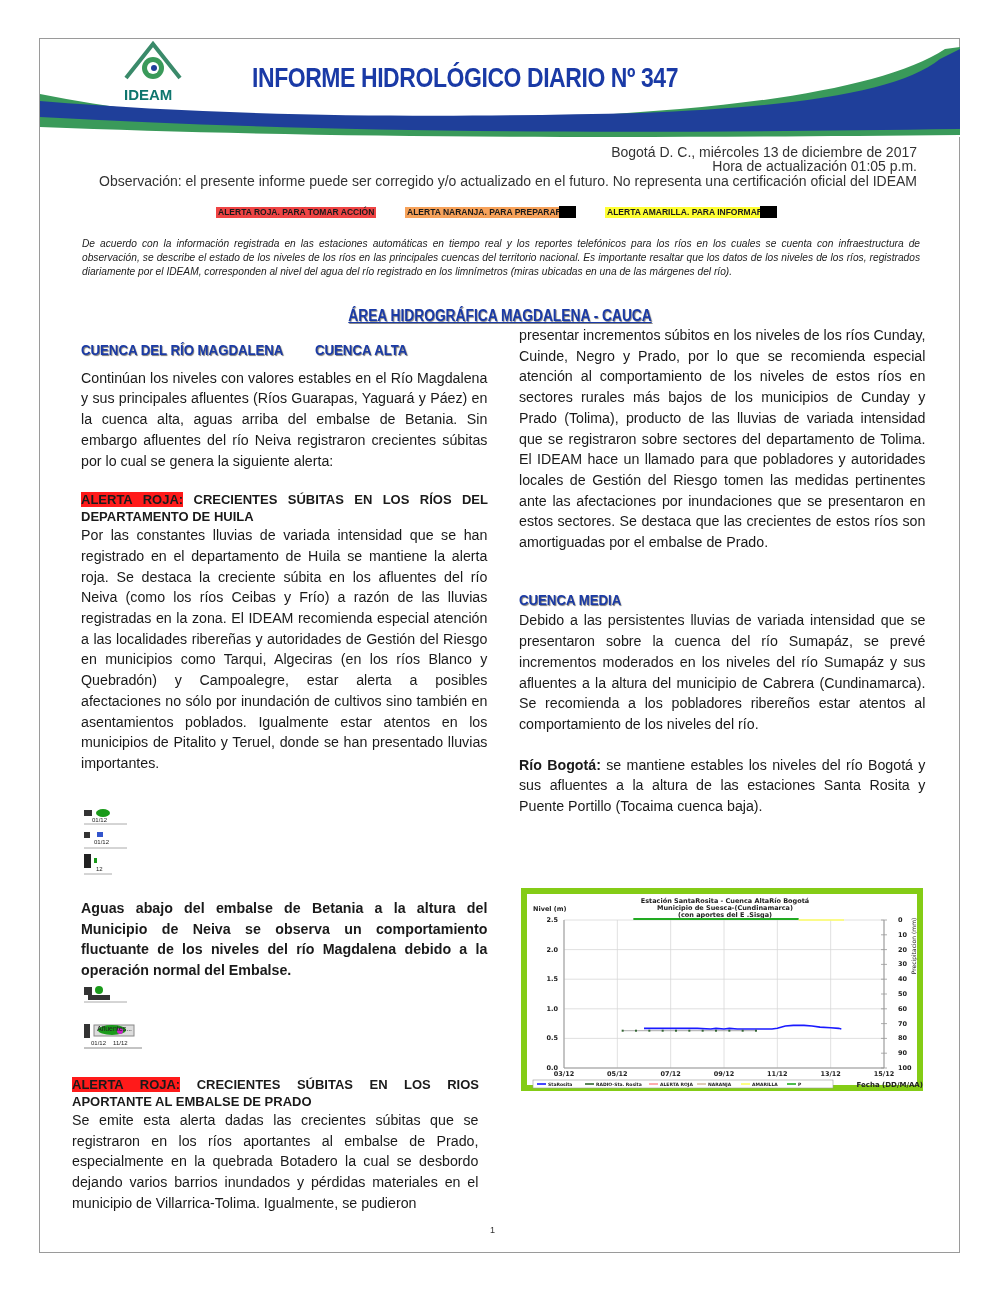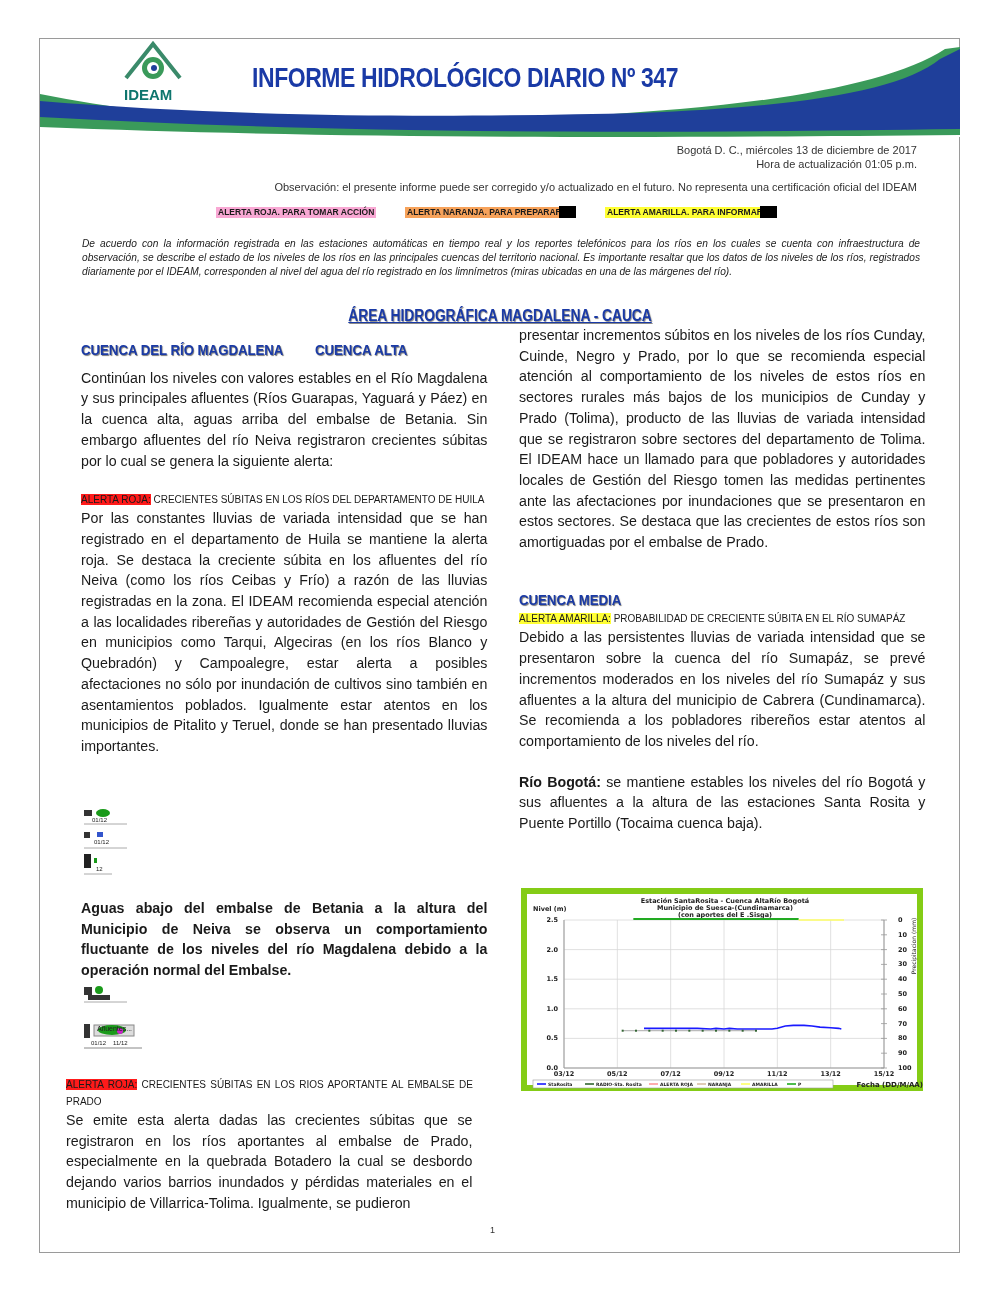--- a/index.html
+++ b/index.html
@@ -1,33 +1,33 @@
 <!DOCTYPE html>
 <html><head>
 <meta charset="utf-8">
 <style>
   html,body{margin:0;padding:0;background:#ffffff;}
   body{width:1000px;height:1293px;position:relative;overflow:hidden;font-family:"Liberation Sans",sans-serif;color:#1a1a1a;}
   .page{position:absolute;left:39px;top:38px;width:921px;height:1215px;border:1px solid #9a9a9a;box-sizing:border-box;background:#fff;}
   .header{position:absolute;left:40px;top:39px;width:920px;height:98px;overflow:hidden;}
   .logo{position:absolute;left:82px;top:0;width:100px;height:100px;}
   .title{position:absolute;left:252px;top:62px;font-size:28px;font-weight:bold;color:#1a3aa6;letter-spacing:-0.5px;transform:scaleX(0.82);transform-origin:left top;white-space:nowrap;}
-  .meta{position:absolute;right:83px;text-align:right;font-size:11px;color:#333;white-space:nowrap;}
+  .meta{position:absolute;right:83px;text-align:right;font-size:14px;color:#333;white-space:nowrap;}
   .legend-row{position:absolute;top:207px;font-size:8.5px;font-weight:bold;white-space:nowrap;}
   .lg{position:absolute;padding:0 2px;line-height:11px;}
-  .lg-red{background:#f9a8d4;color:#1a1a1a;}
+  .lg-red{background:#ef4444;color:#1a1a1a;}
   .lg-orange{background:#f7a25a;color:#1a1a1a;}
   .lg-yellow{background:#ffff33;color:#1a1a1a;}
   .blk{position:absolute;width:17px;height:12px;background:#000;}
   .intro{position:absolute;left:82px;top:237px;width:838px;font-size:10.2px;font-style:italic;line-height:14px;text-align:justify;color:#222;}
   .area-title{position:absolute;left:0;width:1000px;top:307px;text-align:center;font-size:16px;font-weight:bold;color:#1a3aa6;text-decoration:underline;text-shadow:1px 1px 1px #888;transform:scaleX(0.86);}
   .col{position:absolute;width:407px;font-size:15.3px;line-height:20.7px;text-align:justify;}
   .col p{margin:0;}
   .h-blue{font-size:15px;font-weight:bold;color:#1a3aa6;text-shadow:1px 1px 1px #777;transform:scaleX(0.88);transform-origin:left;display:inline-block;white-space:nowrap;}
-  .alert-head{font-size:10px;font-weight:normal;line-height:17px;text-align:justify;}
+  .alert-head{font-size:13px;font-weight:bold;line-height:17px;text-align:justify;}
   .tag-red{background:#ff1a1a;}
   .tag-yellow{background:#ffff33;}
   .body-text{transform:scaleX(0.93);transform-origin:left top;width:437px;}
   .mini{position:absolute;font-size:6px;color:#222;}
   .chart-box{position:absolute;left:521px;top:888px;width:402px;height:203px;border:6px solid #84cc16;box-sizing:border-box;background:#fff;}
   .page-num{position:absolute;left:490px;top:1225px;font-size:9px;color:#333;}
 </style>
 </head>
 <body>
 
@@ -47,21 +47,21 @@
     <circle cx="35" cy="28" r="11" fill="#3a9a5a"></circle>
     <circle cx="35" cy="28" r="6" fill="#fff"></circle>
     <circle cx="36" cy="28" r="3" fill="#1f3f9a"></circle>
   </svg>
   <span style="position:absolute;left:6px;top:46px;font-size:15px;font-weight:bold;color:#0f766e;">IDEAM</span>
 </div>
 <div class="title">INFORME HIDROLÓGICO DIARIO Nº 347</div>
 
 <div class="meta" style="top:144px;">Bogotá D. C., miércoles 13 de diciembre de 2017</div>
 <div class="meta" style="top:158px;">Hora de actualización 01:05 p.m.</div>
-<div class="meta" style="top:173px;margin-top:8px;">Observación: el presente informe puede ser corregido y/o actualizado en el futuro. No representa una certificación oficial del IDEAM</div>
+<div class="meta" style="top:173px;">Observación: el presente informe puede ser corregido y/o actualizado en el futuro. No representa una certificación oficial del IDEAM</div>
 
 <div class="legend-row" style="left:0;width:1000px;">
   <span class="lg lg-red" style="left:216px;">ALERTA ROJA. PARA TOMAR ACCIÓN</span>
   <span class="lg lg-orange" style="left:405px;">ALERTA NARANJA. PARA PREPARARS</span>
   <span class="blk" style="left:559px;top:-1px;"></span>
   <span class="lg lg-yellow" style="left:605px;">ALERTA AMARILLA. PARA INFORMARS</span>
   <span class="blk" style="left:760px;top:-1px;"></span>
 </div>
 
 <div class="intro">De acuerdo con la información registrada en las estaciones automáticas en tiempo real y los reportes telefónicos para los ríos en los cuales se cuenta con infraestructura de observación, se describe el estado de los niveles de los ríos en las principales cuencas del territorio nacional. Es importante resaltar que los datos de los niveles de los ríos, registrados diariamente por el IDEAM, corresponden al nivel del agua del río registrado en los limnímetros (miras ubicadas en una de las márgenes del río).</div>
@@ -122,34 +122,31 @@
       <rect x="12" y="3" width="40" height="11" fill="#ddd" stroke="#888"></rect>
       <ellipse cx="30" cy="8" rx="14" ry="5" fill="#1a9a1a"></ellipse>
       <circle cx="38" cy="9" r="3" fill="#cc22cc"></circle>
       <line x1="2" y1="26" x2="60" y2="26" stroke="#888"></line>
     </svg>
   <span class="mini" style="left:15px;top:3px;font-size:7px;">Afluentes...</span>
   <span class="mini" style="left:9px;top:18px;">01/12</span>
   <span class="mini" style="left:31px;top:18px;">11/12</span>
 </div>
 
-<div class="col" style="left:66px;top:1076px;">
+<div class="col" style="left:72px;top:1076px;">
   <div class="alert-head">
     <span class="tag-red">ALERTA ROJA:</span><span> CRECIENTES SÚBITAS EN LOS RIOS APORTANTE AL EMBALSE DE PRADO</span>
   </div>
   <p class="body-text">Se emite esta alerta dadas las crecientes súbitas que se registraron en los ríos aportantes al embalse de Prado, especialmente en la quebrada Botadero la cual se desbordo dejando varios barrios inundados y pérdidas materiales en el municipio de Villarrica-Tolima. Igualmente, se pudieron</p>
 </div>
 
 <div class="col" style="left:519px;top:325px;">
   <p class="body-text">presentar incrementos súbitos en los niveles de los ríos Cunday, Cuinde, Negro y Prado, por lo que se recomienda especial atención al comportamiento de los niveles de estos ríos en sectores rurales más bajos de los municipios de Cunday y Prado (Tolima), producto de las lluvias de variada intensidad que se registraron sobre sectores del departamento de Tolima. El IDEAM hace un llamado para que pobladores y autoridades locales de Gestión del Riesgo tomen las medidas pertinentes ante las afectaciones por inundaciones que se presentaron en estos sectores. Se destaca que las crecientes de estos ríos son amortiguadas por el embalse de Prado.</p>
   <div style="height:37px;"></div>
   <div class="h-blue">CUENCA MEDIA</div>
-  <div class="alert-head">
-    <span class="tag-yellow">ALERTA AMARILLA:</span><span>  PROBABILIDAD DE CRECIENTE SÚBITA EN EL RÍO SUMAPÁZ</span>
-  </div>
   <p class="body-text">Debido a las persistentes lluvias de variada intensidad que se presentaron sobre la cuenca del río Sumapáz, se prevé incrementos moderados en los niveles del río Sumapáz y sus afluentes a la altura del municipio de Cabrera (Cundinamarca). Se recomienda a los pobladores ribereños estar atentos al comportamiento de los niveles del río.</p>
   <div style="height:20px;"></div>
   <p class="body-text"><b>Río Bogotá:</b><span> se mantiene estables los niveles del río Bogotá y sus afluentes a la altura de las estaciones Santa Rosita y Puente Portillo (Tocaima cuenca baja).</span></p>
 </div>
 
 <div class="chart-box">
   <svg id="chart" width="398" height="199" style="font-family:'DejaVu Sans',sans-serif;">
       <text x="198" y="9" font-size="6.5" font-weight="bold" text-anchor="middle" fill="#222">Estación SantaRosita - Cuenca AltaRío Bogotá</text>
       <text x="198" y="16" font-size="6.5" font-weight="bold" text-anchor="middle" fill="#222">Municipio de Suesca-(Cundinamarca)</text>
       <text x="198" y="23" font-size="6.5" font-weight="bold" text-anchor="middle" fill="#222">(con aportes del  E .Sisga)</text>

